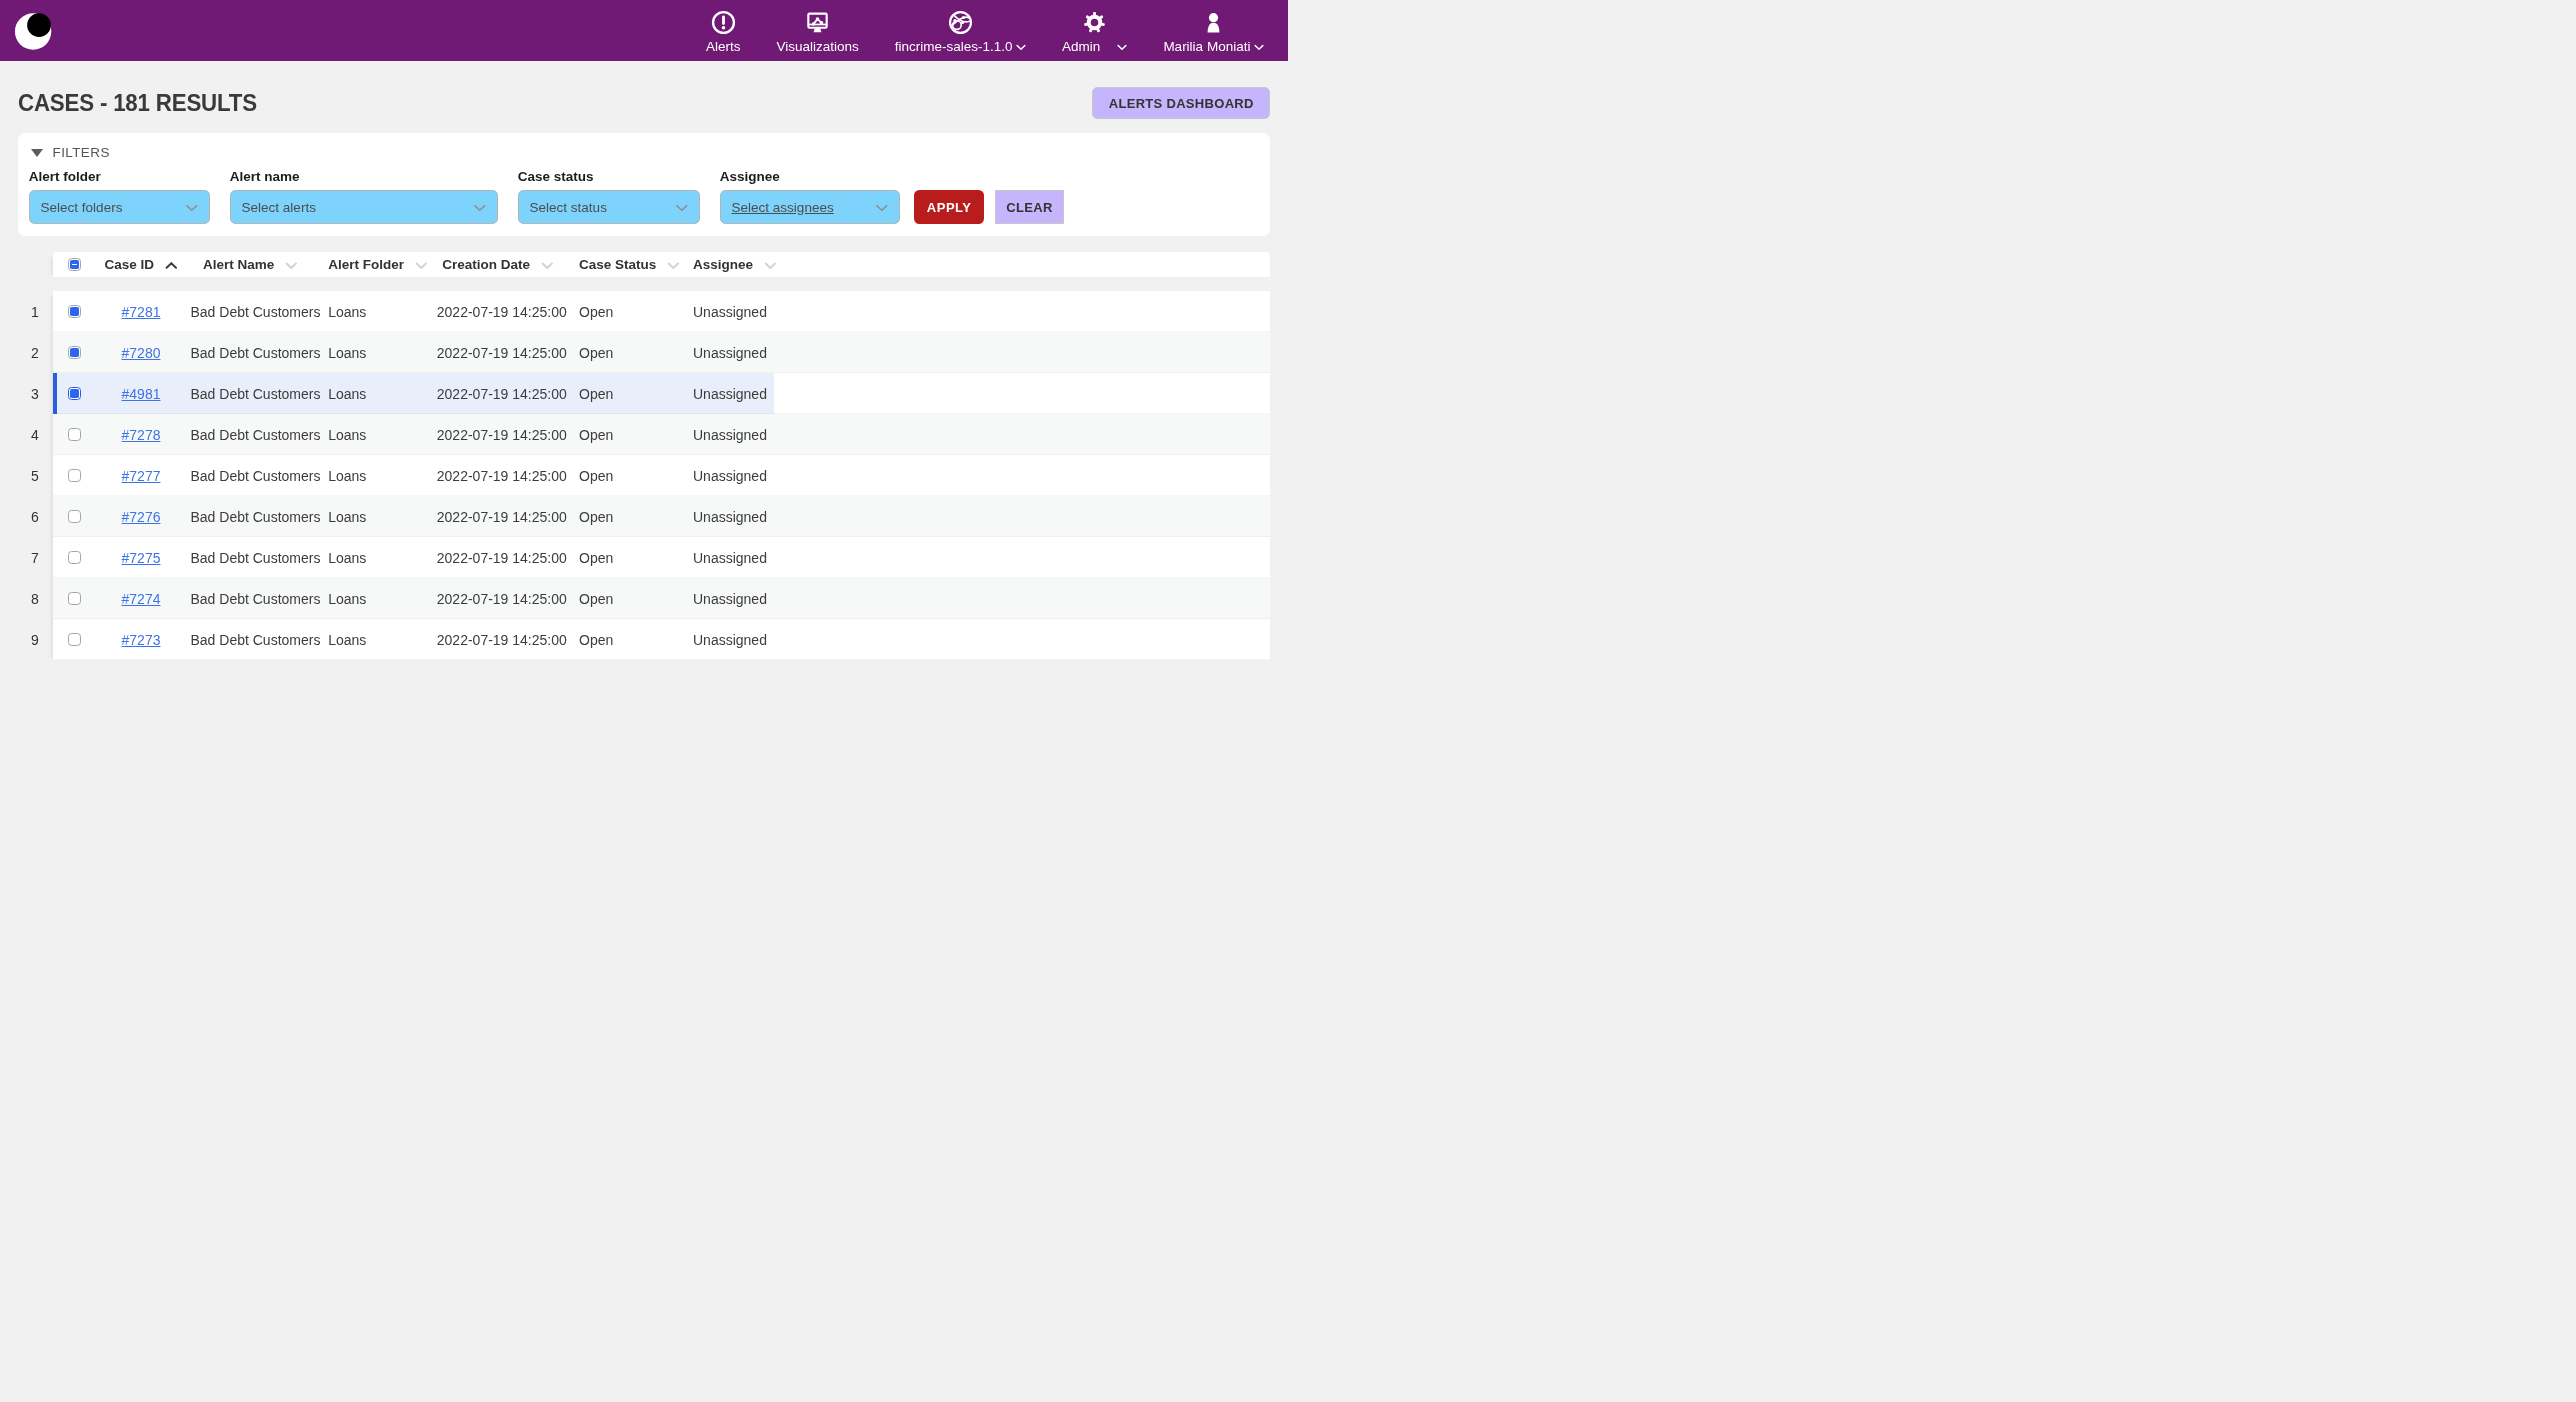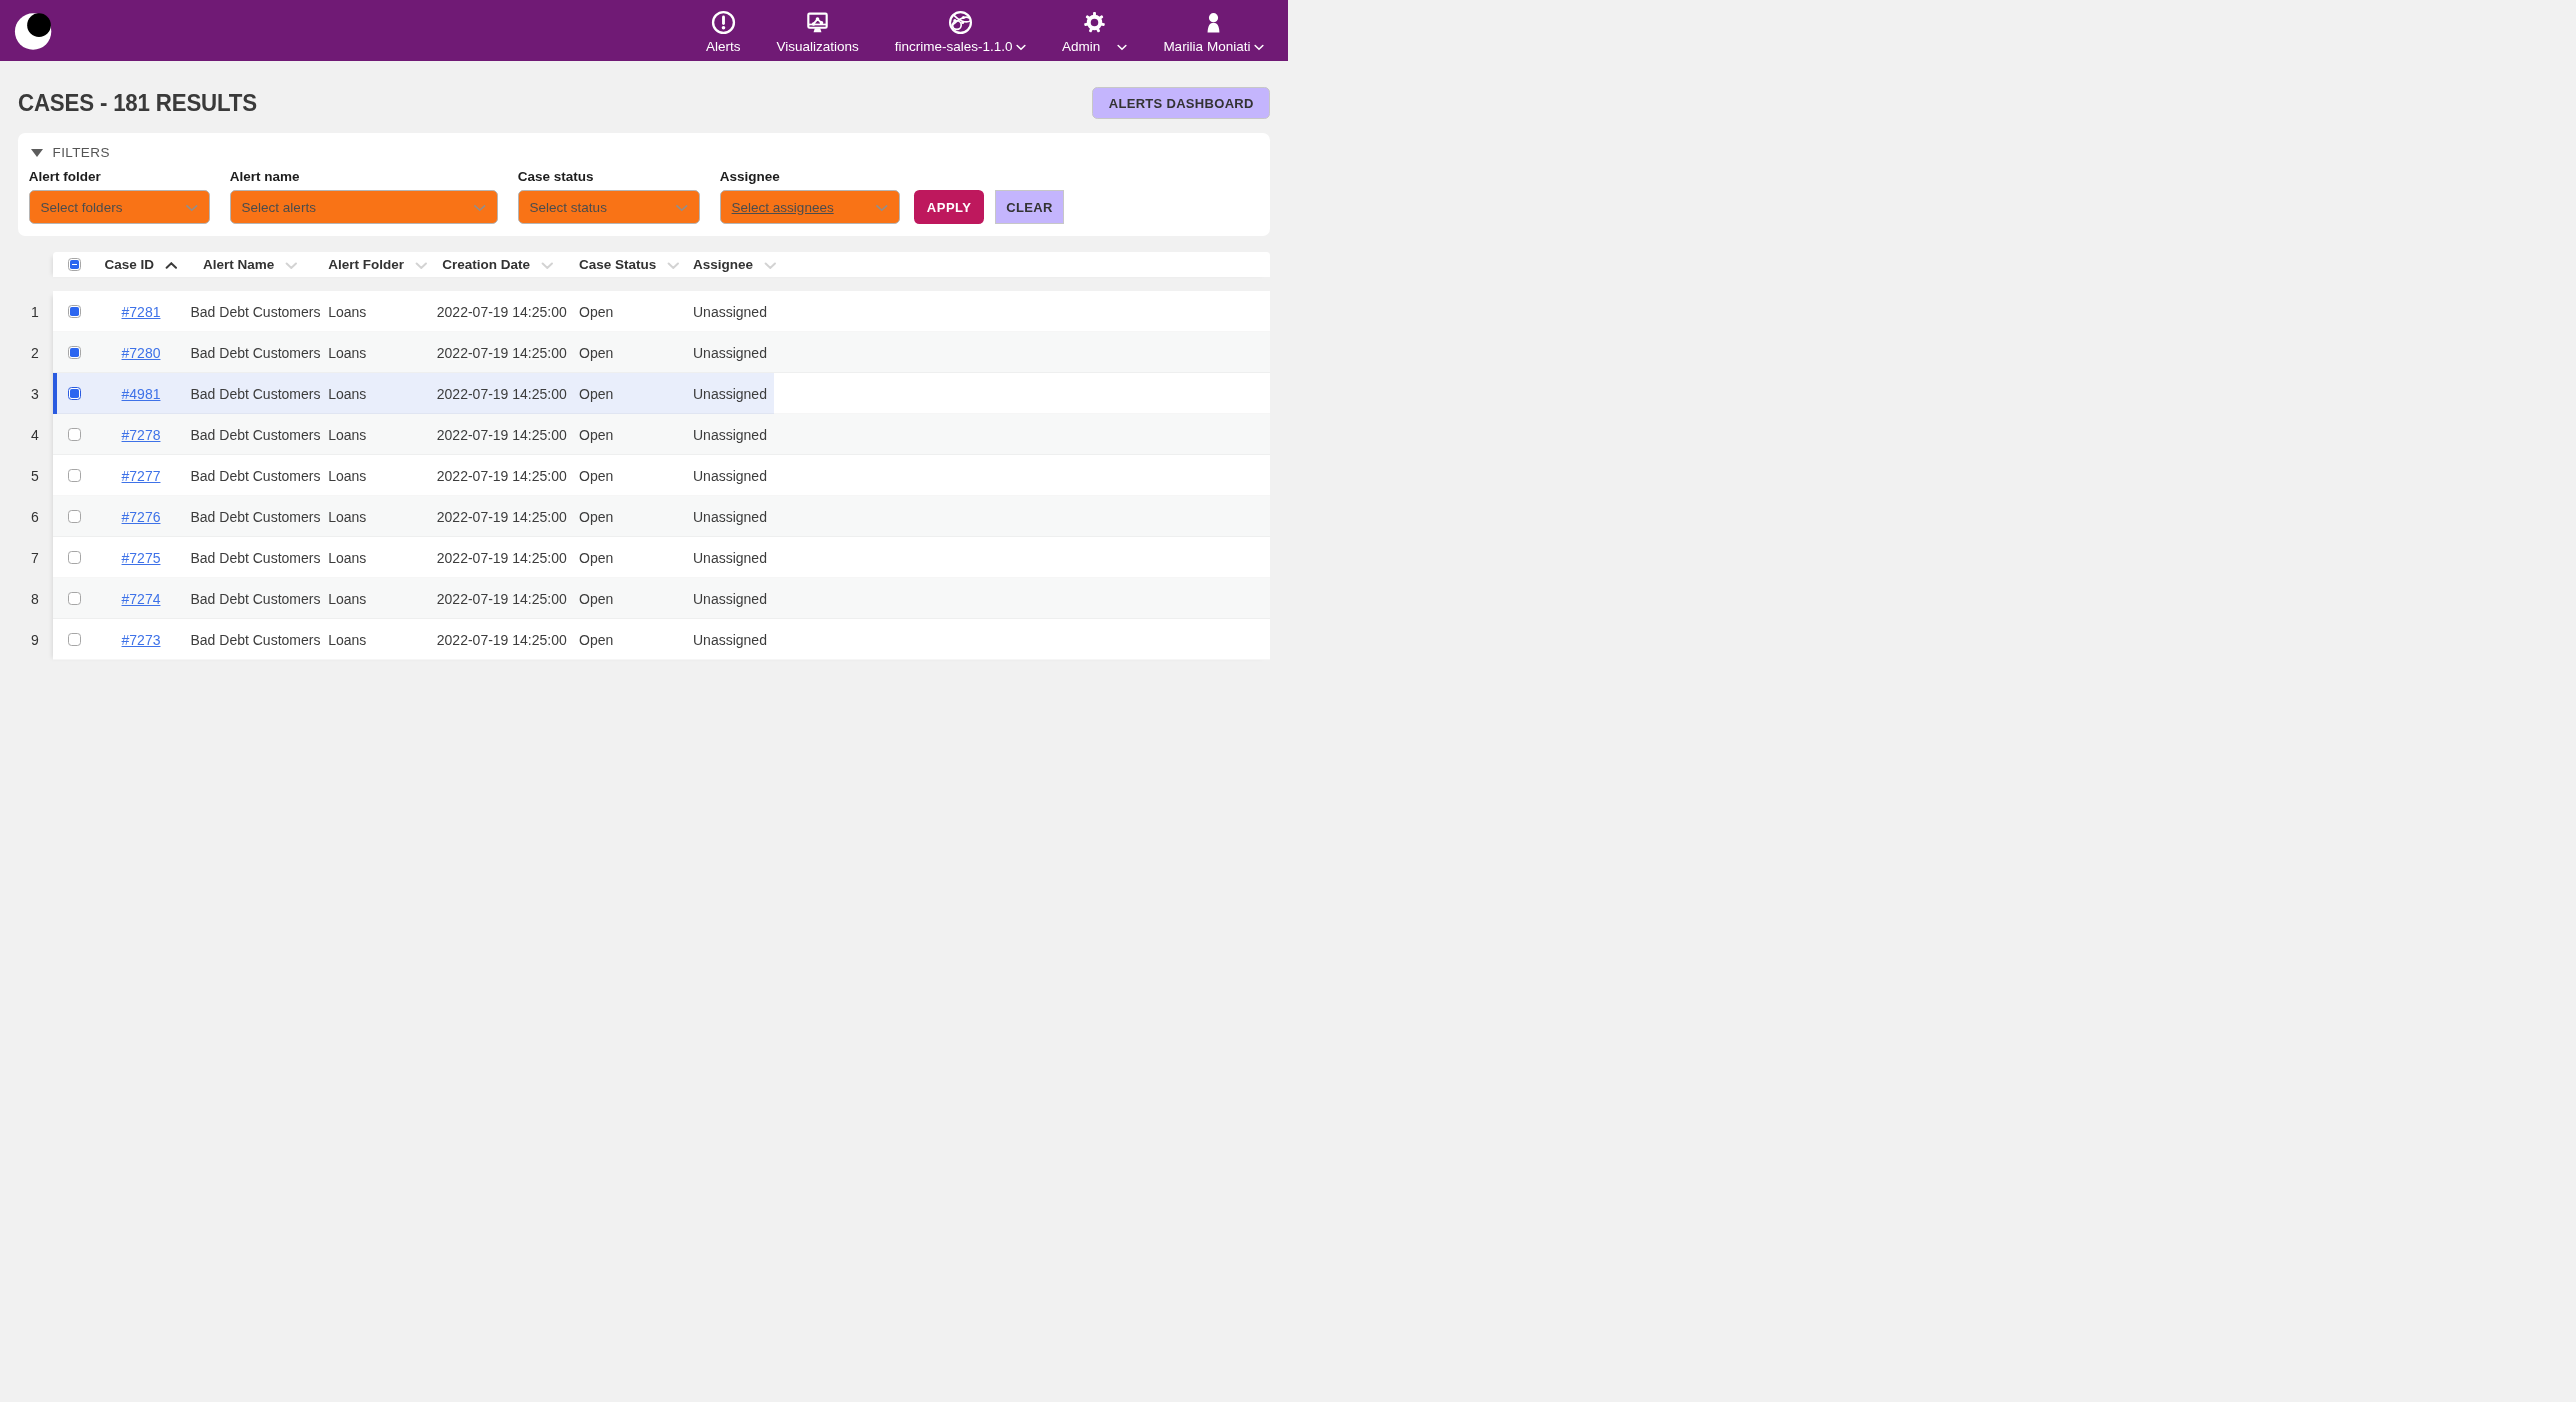--- a/index.html
+++ b/index.html
@@ -26,25 +26,25 @@
 
   
   .filters-card { background:#fff; border-radius:7.2px; margin-top:14.4px; padding:11.7px 10.8px; }
   .filters-head { display:flex; align-items:center; gap:9px; color:#555; font-size:13.5px;
     letter-spacing:0.4px; padding-left:2.7px; cursor:pointer; }
   .tri-down { width:0; height:0; border-left:6.3px solid transparent; border-right:6.3px solid transparent;
     border-top:8px solid #5c5c5c; }
   .filter-row { display:flex; align-items:flex-end; margin-top:9px; }
   .field { display:flex; flex-direction:column; margin-right:20px; }
   .field .flabel { font-size:13.5px; font-weight:700; color:#1d1d1d; margin-bottom:6.3px; }
-  .select { height:34px; border:0.9px solid #b5b5b5; border-radius:5.4px; background:#f97316;
+  .select { height:34px; border:0.9px solid #b5b5b5; border-radius:5.4px; background:#7dd3fc;
     display:flex; align-items:center; justify-content:space-between; padding:0 10.8px;
     color:#4c4c4c; font-size:13.5px; cursor:pointer; }
   .w1{width:181px;} .w2{width:268px;} .w3{width:182px;} .w4{width:180px;text-decoration:underline;}
-  .btn-apply { height:34px; width:70px; background:#be185d; color:#fff; border:none; border-radius:5.4px;
+  .btn-apply { height:34px; width:70px; background:#b91c1c; color:#fff; border:none; border-radius:5.4px;
     font-weight:700; font-size:13px; letter-spacing:0.5px; margin-left:14.4px; cursor:pointer;
     font-family:"Liberation Sans", sans-serif; }
   .btn-clear { height:34px; width:69px; margin-left:10.8px; border-radius:0; }
 
   
   .toolbar { display:flex; align-items:center; margin-top:26px; }
   .btn-assign { height:34px; width:76px; border-radius:7.2px; border-color:#ababab; }
   .sel-text { margin-left:10.8px; font-size:14px; color:#2e2e2e; }
   .btn-download { margin-left:auto; height:34px; padding:0 16px; border-radius:7.2px;
     border-color:#ababab; display:flex; align-items:center; gap:8px; }

